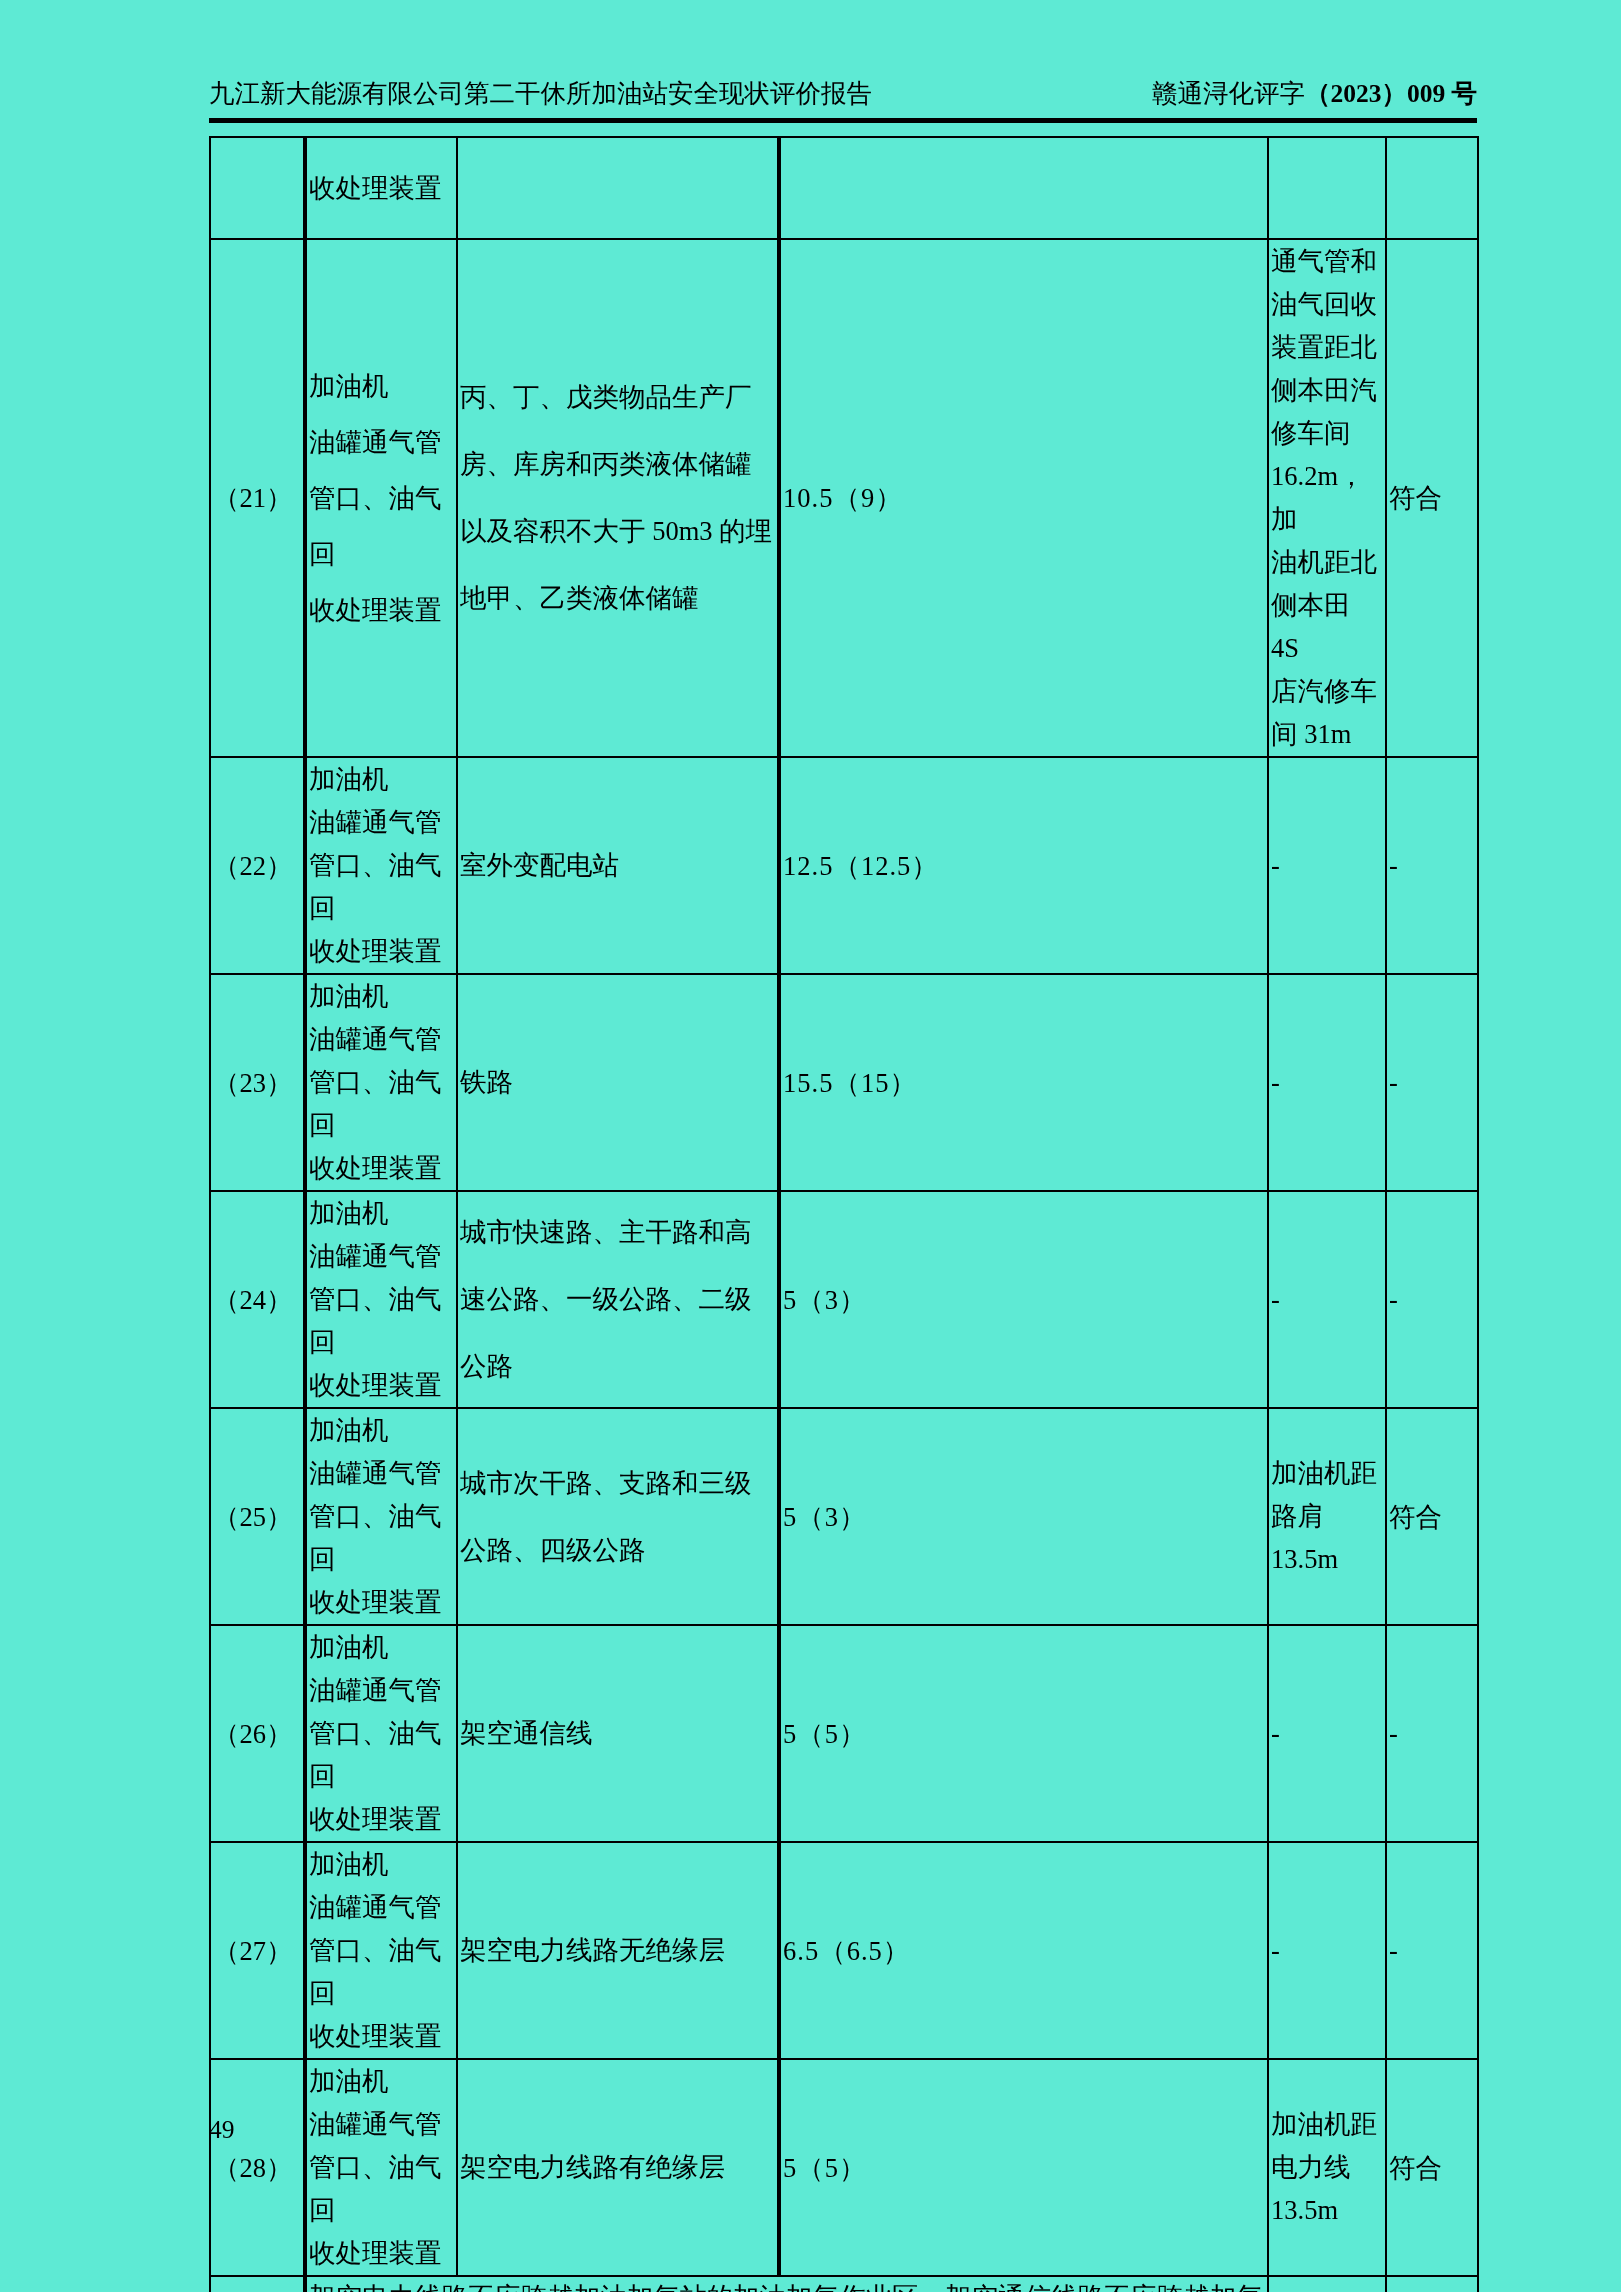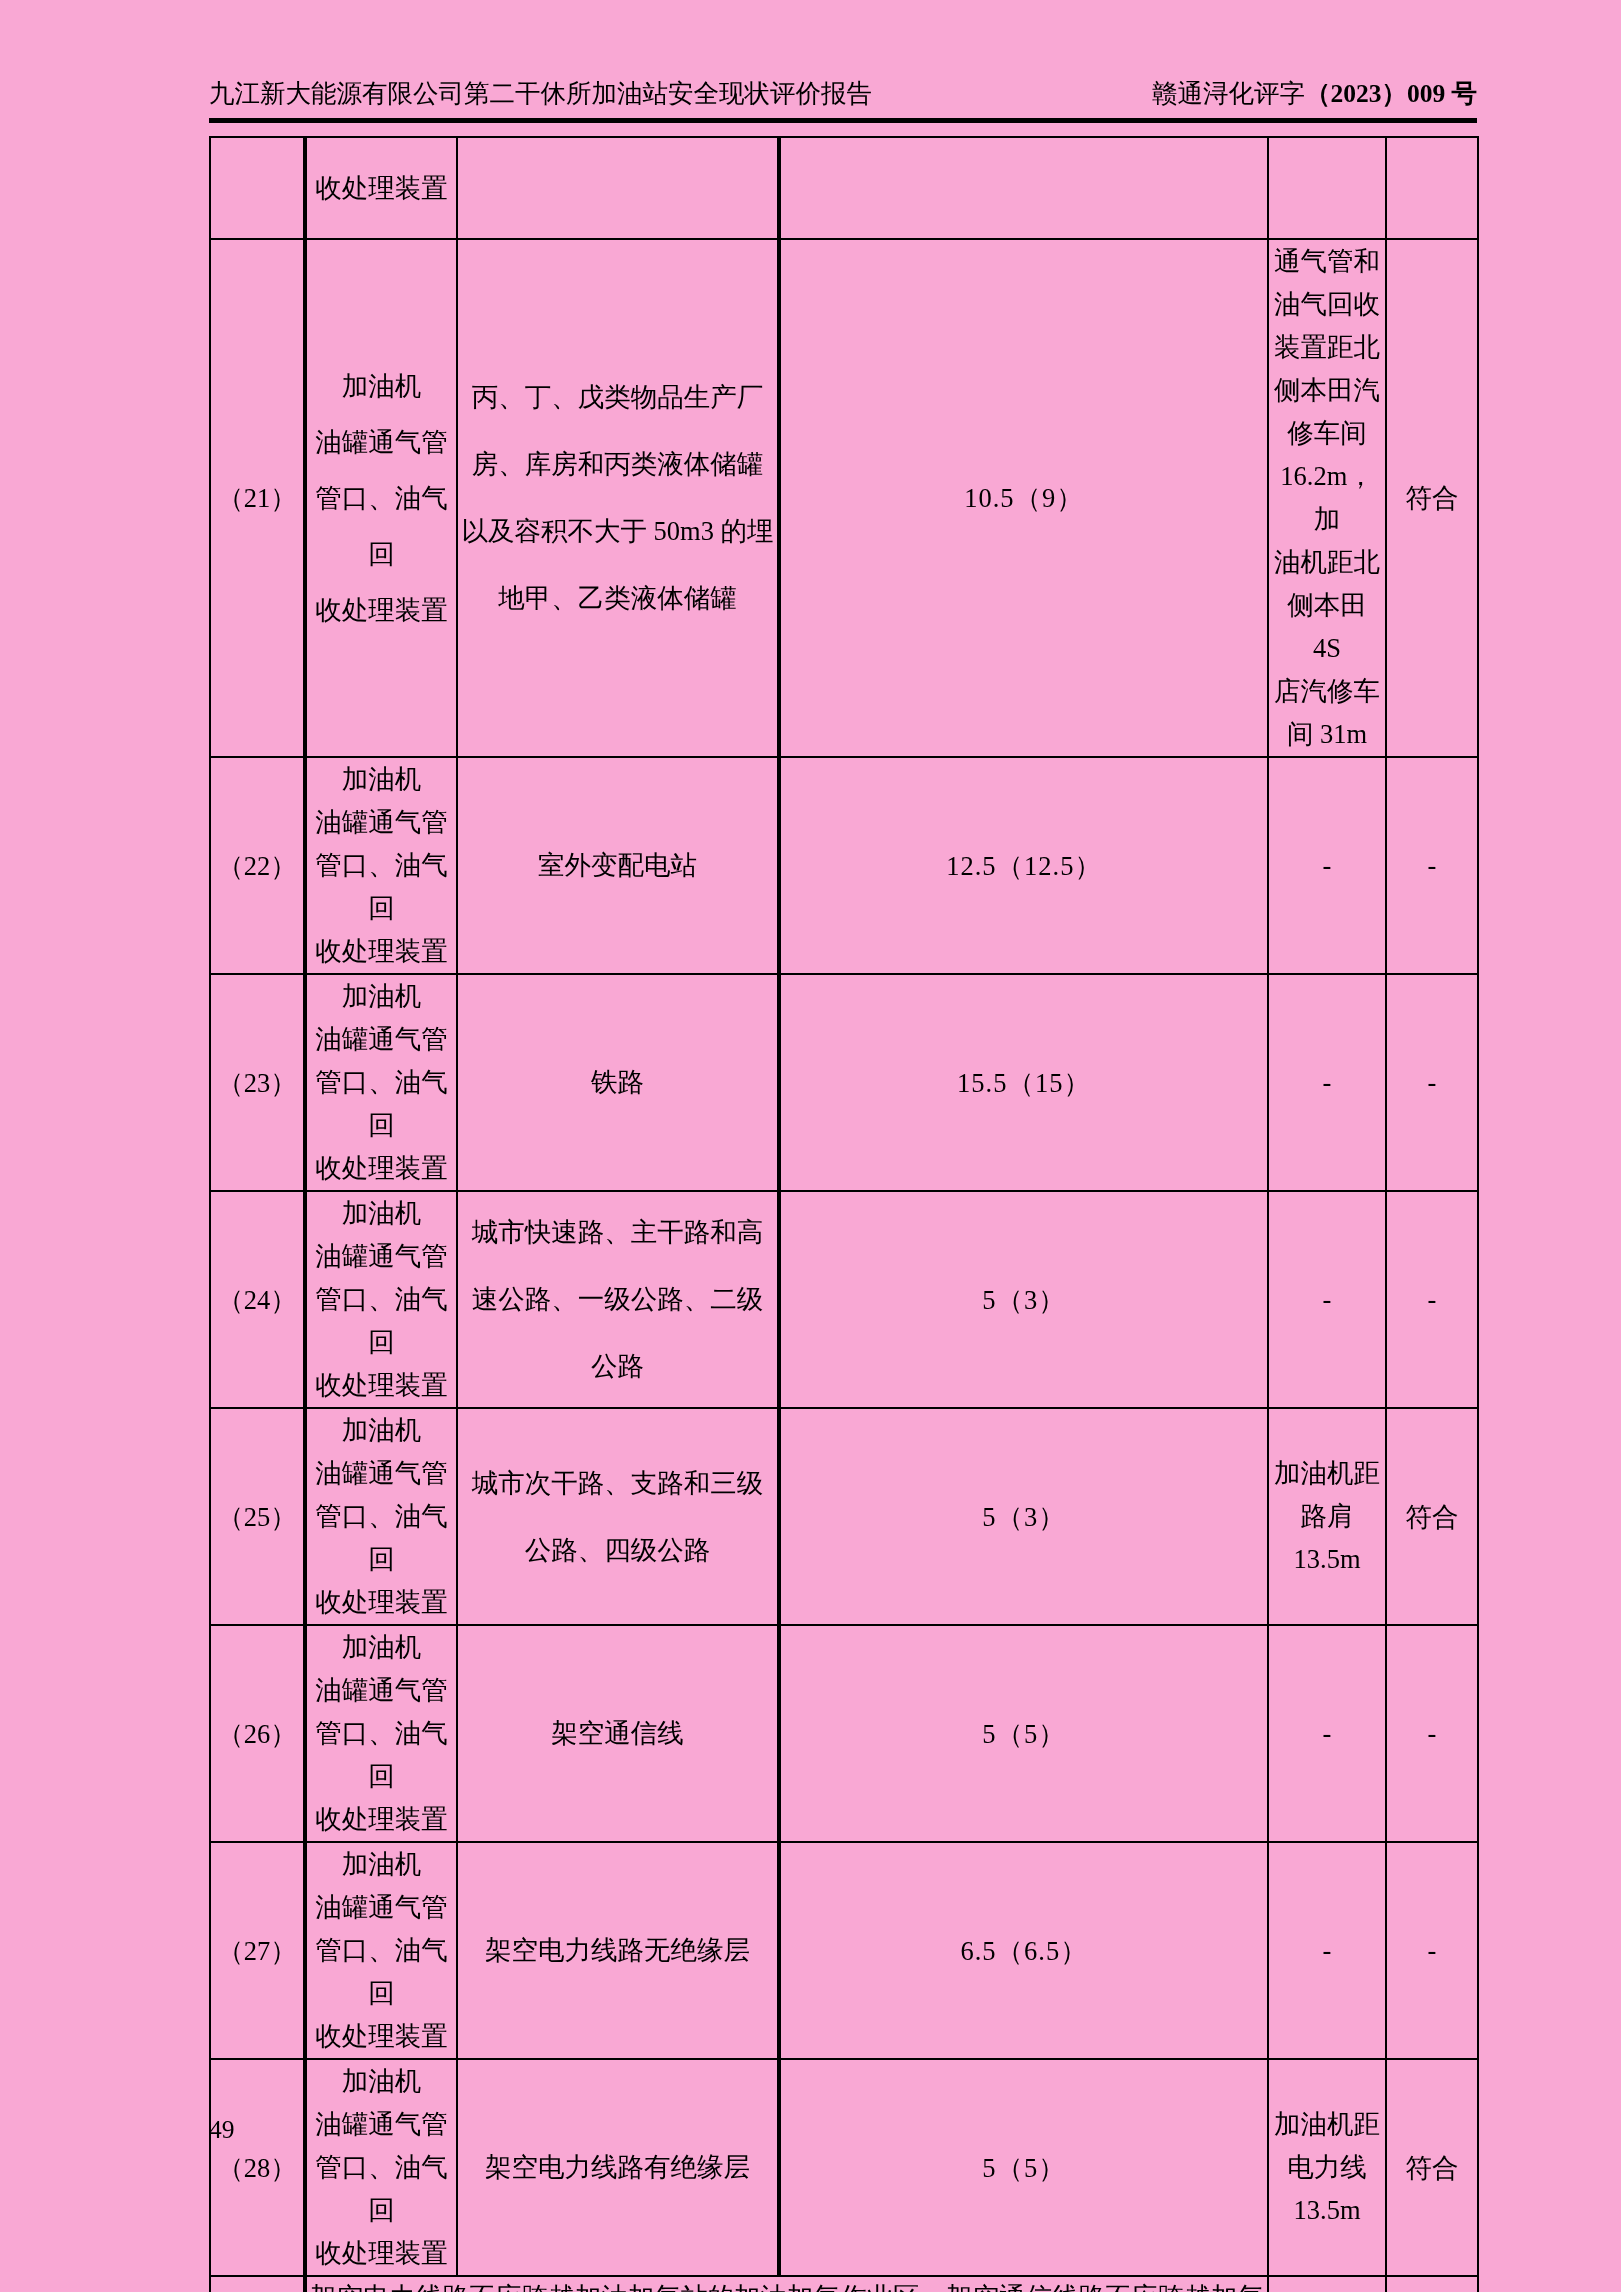--- a/index.html
+++ b/index.html
@@ -1,19 +1,19 @@
 <!DOCTYPE html>
 <html><head>
 <meta charset="utf-8">
 <style>
   html,body { margin:0; padding:0; background:#888; }
   .page {
     position:relative;
     width:1621px; height:2293px;
-    background:#f9a8d4;
+    background:#5eead4;
     color:#000;
     font-family:"Liberation Serif","DejaVu Serif",serif;
     margin:0 auto;
     overflow:hidden;
   }
   .header {
     position:absolute; left:209px; top:76px; width:1268px;
     display:flex; justify-content:space-between; align-items:baseline;
     font-size:25.5px; white-space:nowrap;
   }
@@ -22,21 +22,21 @@
     position:absolute; left:209px; top:118px; width:1268px; height:4.9px;
     background:#000;
   }
   table.doc-table {
     position:absolute; left:209px; top:136px; width:1268px;
     border-collapse:collapse; table-layout:fixed;
     border:2.9px solid #000;
   }
   .doc-table td {
     border:2px solid #000;
-    text-align:center; vertical-align:middle;
+    vertical-align:middle;
     font-size:26.5px; padding:0 2px;
     overflow:hidden;
   }
   td.vthick { border-left-width:4.9px; }
   .pre { white-space:pre-line; }
   .c-item { font-size:23.5px; line-height:43px; }
   .c-item.lh-lg { line-height:56px; }
   .c-object { font-size:25.5px; line-height:67px; }
   .c-value { font-size:26.5px; letter-spacing:1px;margin-top:40px; }
   .c-remark { font-size:24.5px; line-height:43px; }

